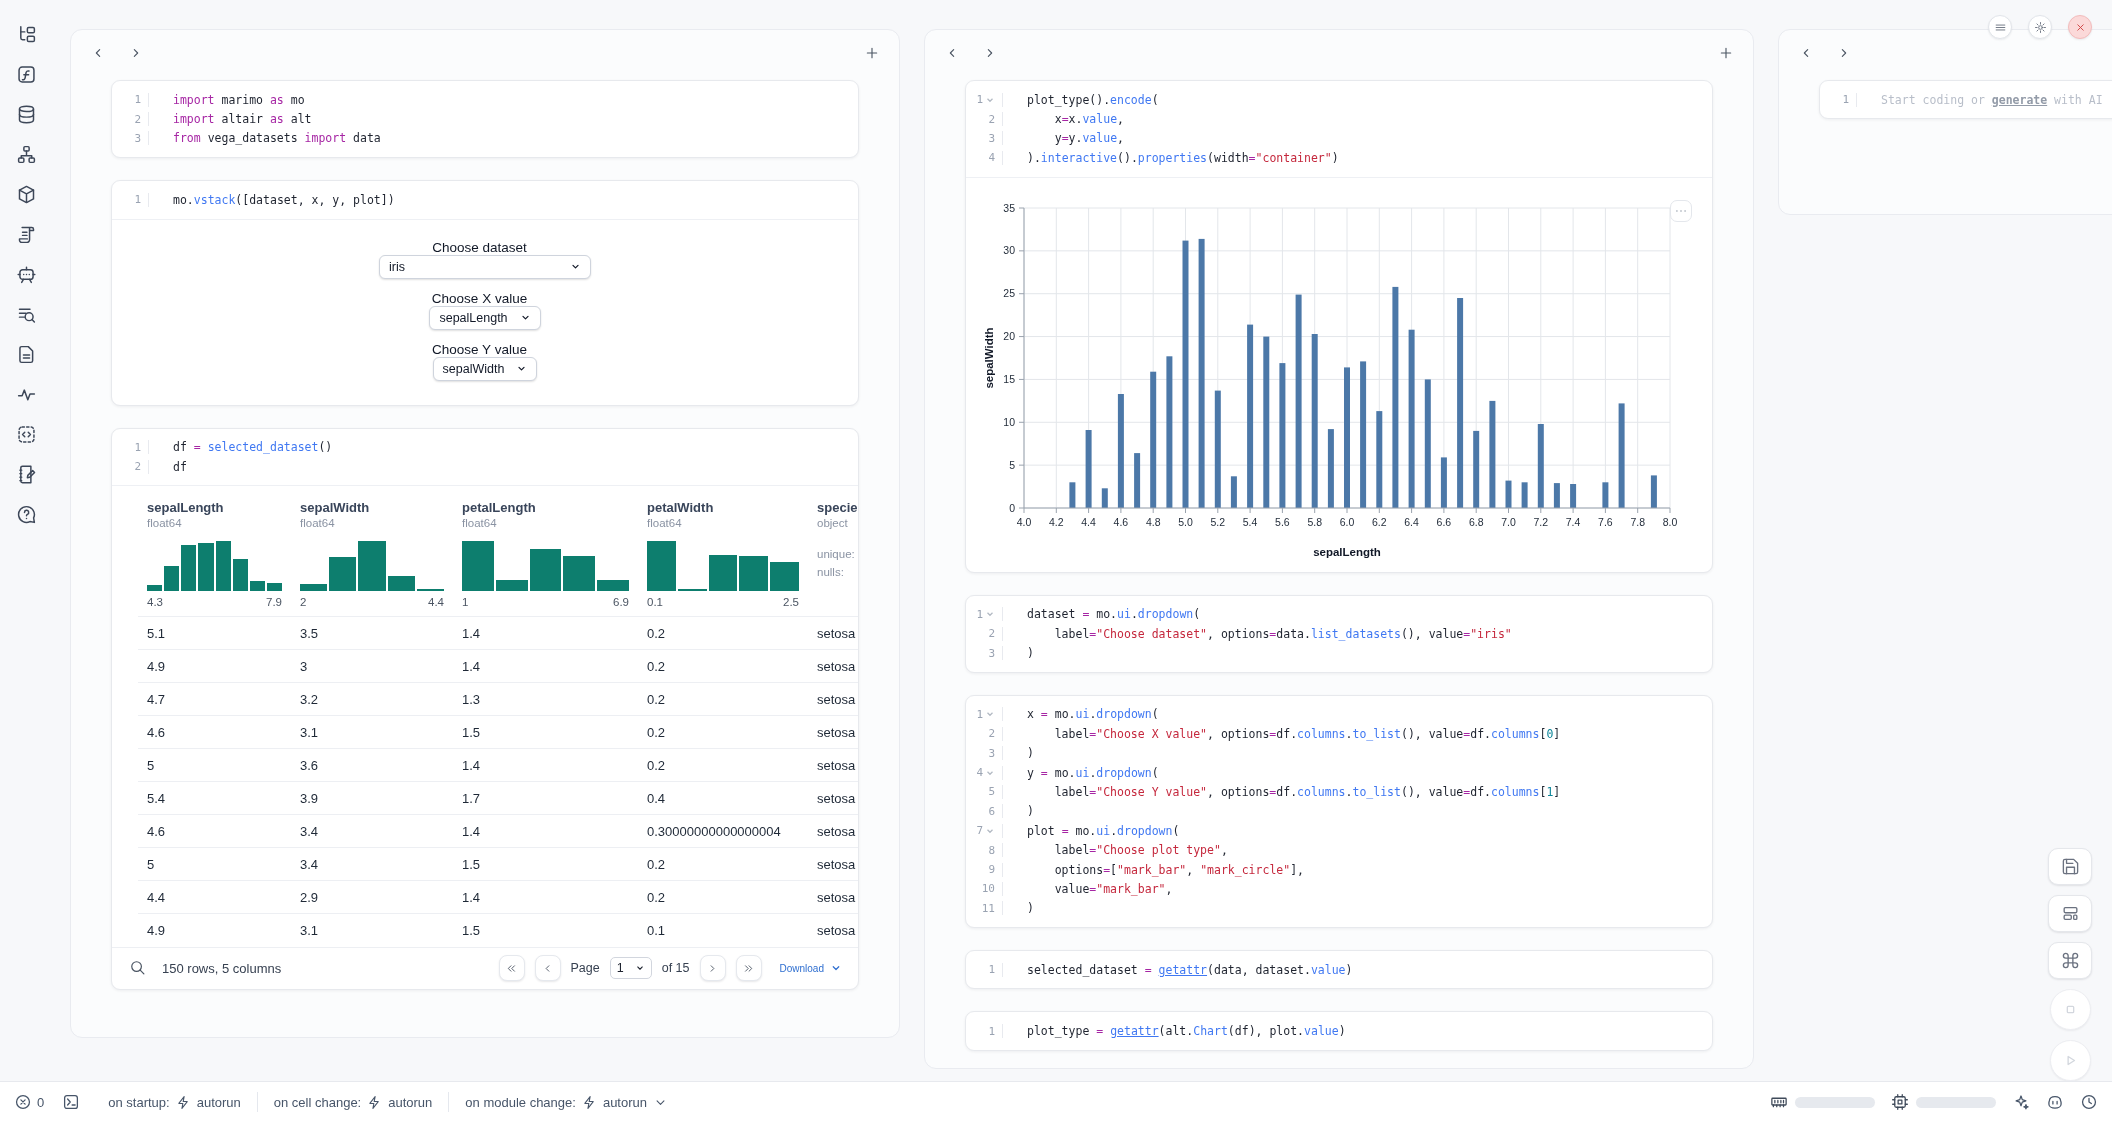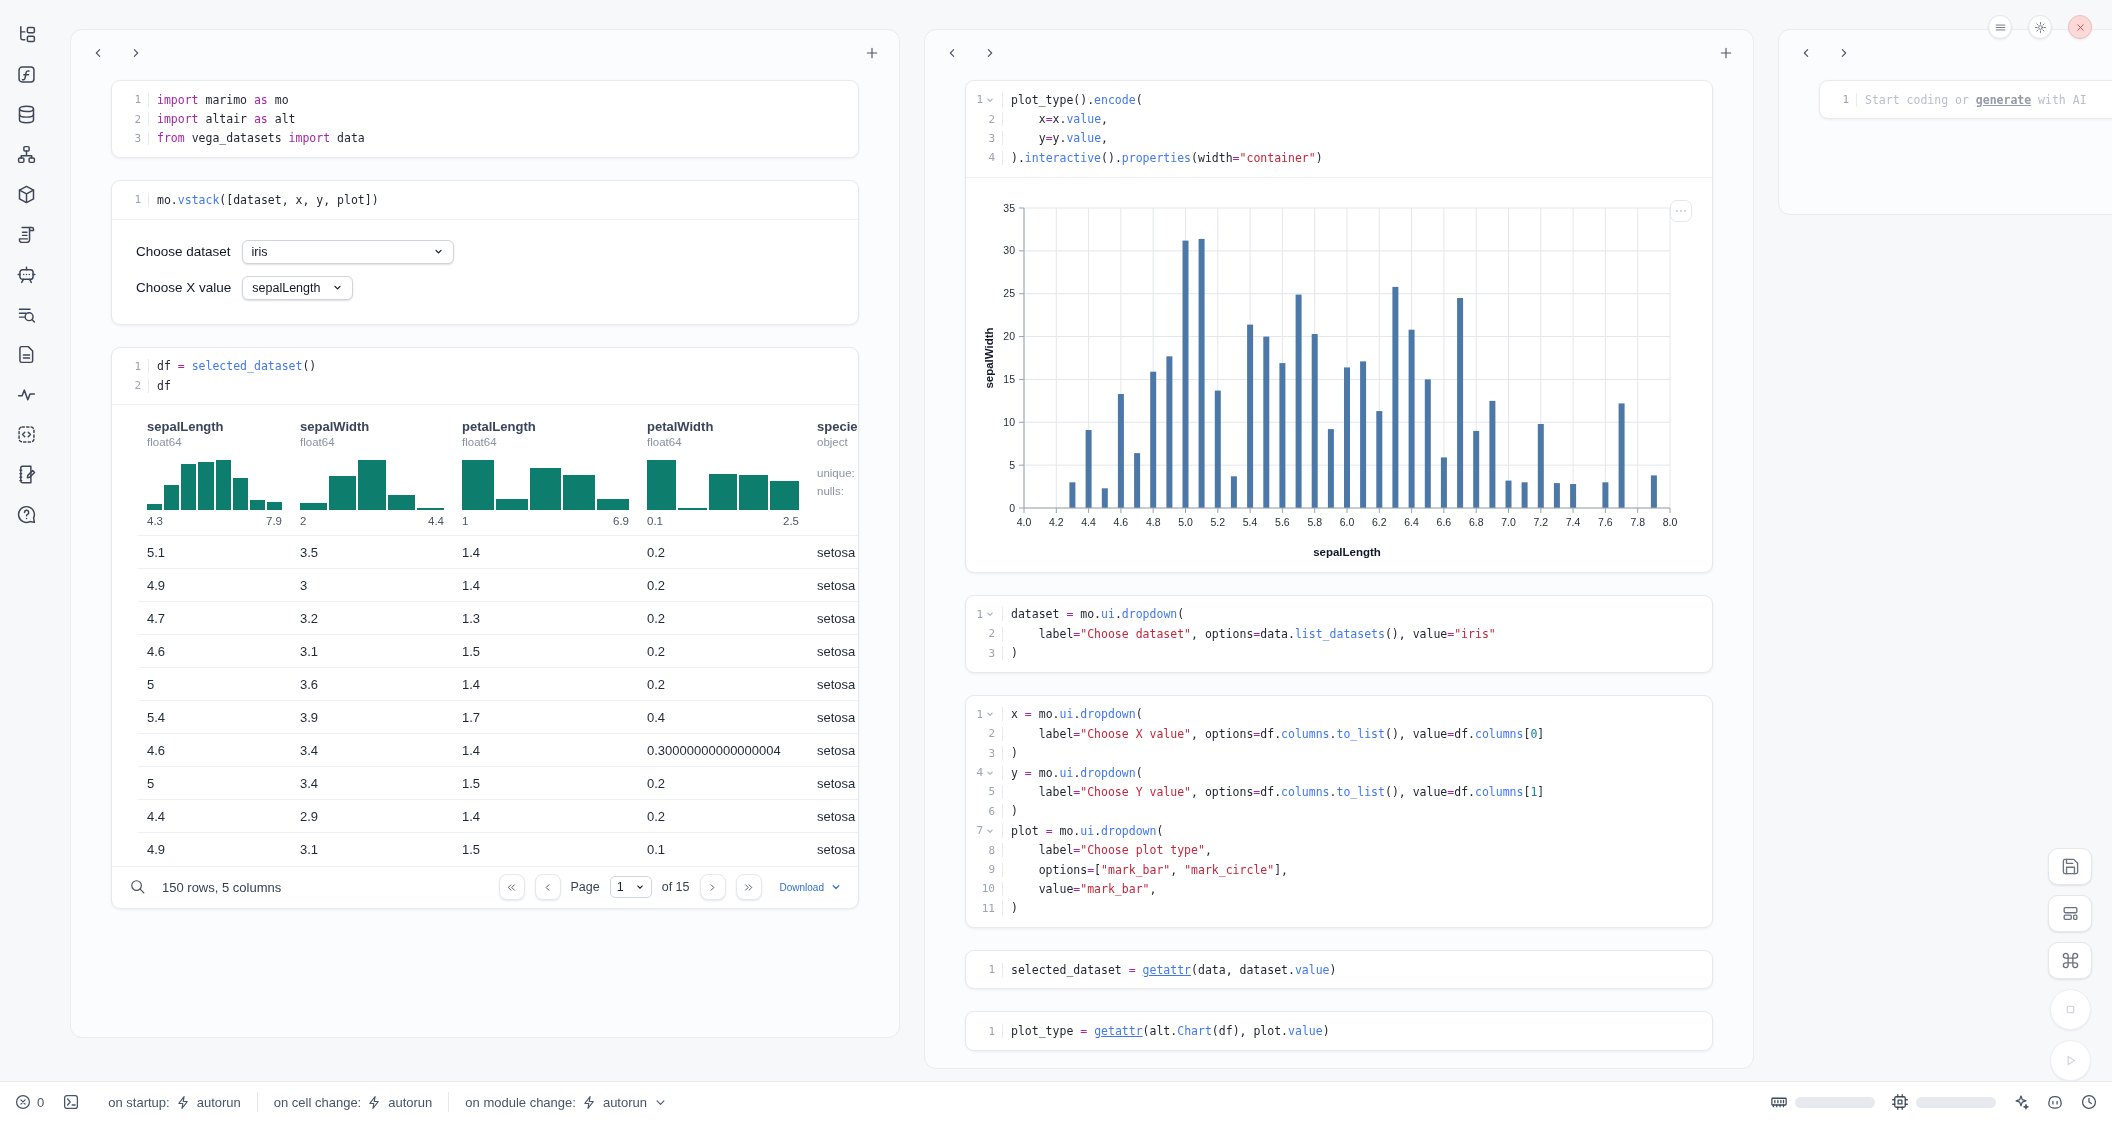--- a/index.html
+++ b/index.html
@@ -21,27 +21,27 @@
   .nav-btn svg { width:16px; height:16px; }
   .add-btn { position:absolute; right:18px; top:14px; }
   .panel-body { padding:4px 40px 0 40px; }
 
   
   .cell { background:#fff; border:1px solid #e7e9ed; border-radius:9px; box-shadow:0 1px 3px rgba(16,24,40,.06); margin-bottom:22px; overflow:hidden; }
   .code { padding:9px 12px 9px 0; }
   .cl { display:flex; height:19.4px; align-items:center; font-family:"DejaVu Sans Mono", monospace; font-size:11.5px; }
   .gut { flex:0 0 36px; display:flex; justify-content:flex-end; align-items:center; gap:2px; padding-right:7px; color:#9aa3b2; font-size:11px; }
   .fold { width:10px; height:10px; color:#b3bac4; }
-  .ct { border-left:1px solid #e8eaef; padding-left:8px; white-space:pre; }
+  .ct { border-left:1px solid #e8eaef; padding-left:24px; white-space:pre; }
   .tok-p{color:#1f2430} .tok-k{color:#a626a4} .tok-f{color:#4078f2}
   .tok-s{color:#c5283d} .tok-n{color:#0c8599} .tok-b{color:#4078f2; text-decoration:underline}
 
   
   .form-out { border-top:1px solid #eef0f4; padding:20px 24px 12px; }
-  .form-row { display:flex; align-items:center; margin-bottom:12px; }
+  .form-row { display:flex; align-items:center; margin-bottom:12px;flex-direction:column; }
   .form-label { font-size:13.5px; color:#111827; margin-right:11px; }
   .select { display:inline-flex; align-items:center; justify-content:space-between; gap:12px; height:24px; padding:0 9px; font-size:12.5px; color:#111827; background:#fff; border:1px solid #cfd4dd; border-radius:6px; box-shadow:0 1px 2px rgba(0,0,0,.13); cursor:pointer; }
   .select.wide { width:212px; }
   .select svg { width:11px; height:11px; color:#111827; flex:none; }
 
   
   .tbl-wrap { border-top:1px solid #eef0f4; overflow:hidden; }
   table { border-collapse:collapse; table-layout:fixed; margin-left:26px; width:916px; }
   th { text-align:left; vertical-align:top; font-weight:bold; font-size:13px; color:#39455a; padding:14px 9px 0; }
   .dtype { font-weight:normal; font-size:11.5px; color:#8a93a3; margin-top:2px; }
@@ -243,20 +243,29 @@
               <span>iris</span>
               <svg viewBox="0 0 24 24" fill="none" stroke="currentColor" stroke-width="2.6" stroke-linecap="round" stroke-linejoin="round">
                 <path d="M6.5 9.5l5.5 5.5 5.5-5.5"></path>
               </svg>
             </span>
           </div>
           <div class="form-row">
             <span class="form-label">Choose X value</span>
             <span class="select" role="combobox">
               <span>sepalLength</span>
+              <svg viewBox="0 0 24 24" fill="none" stroke="currentColor" stroke-width="2.6" stroke-linecap="round" stroke-linejoin="round">
+                <path d="M6.5 9.5l5.5 5.5 5.5-5.5"></path>
+              </svg>
+            </span>
+          </div>
+          <div class="form-row">
+            <span class="form-label">Choose Y value</span>
+            <span class="select" role="combobox">
+              <span>sepalWidth</span>
               <svg viewBox="0 0 24 24" fill="none" stroke="currentColor" stroke-width="2.6" stroke-linecap="round" stroke-linejoin="round">
                 <path d="M6.5 9.5l5.5 5.5 5.5-5.5"></path>
               </svg>
             </span>
           </div>
         </div>
       </div>
       <div class="cell">
         <div class="code">
           <div class="cl">

